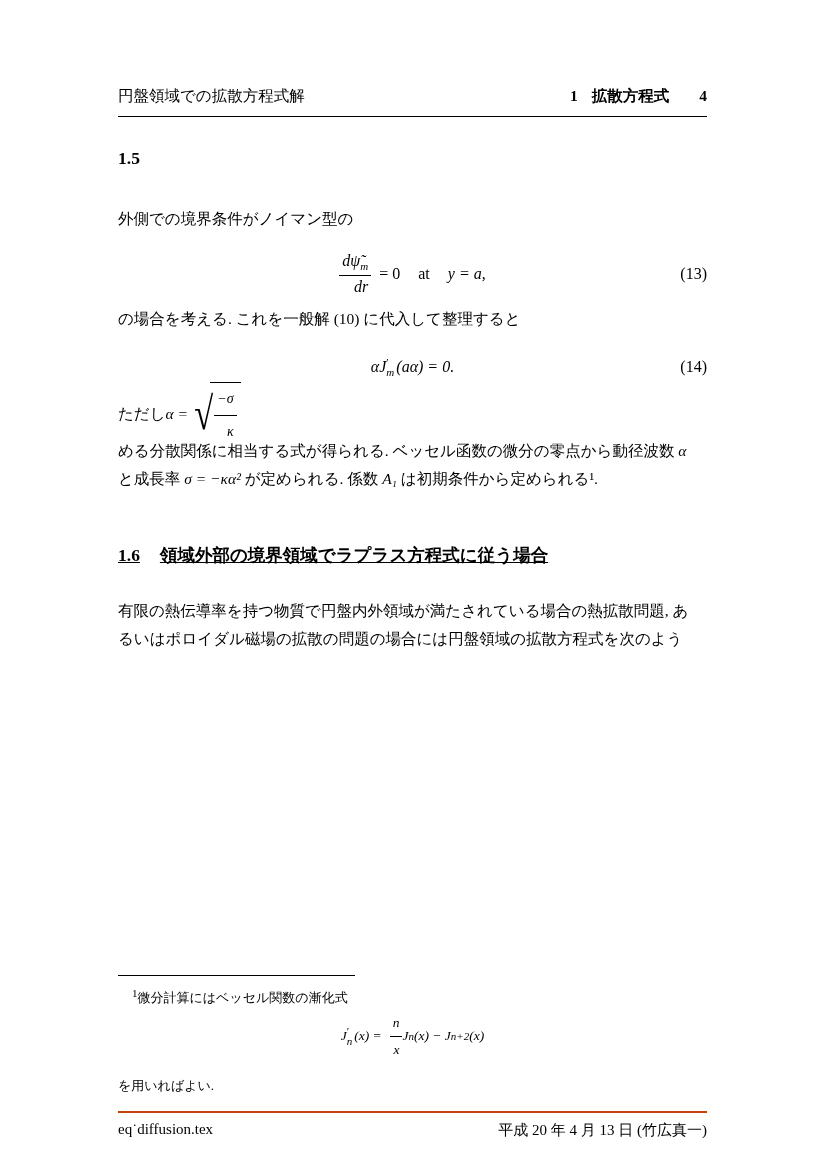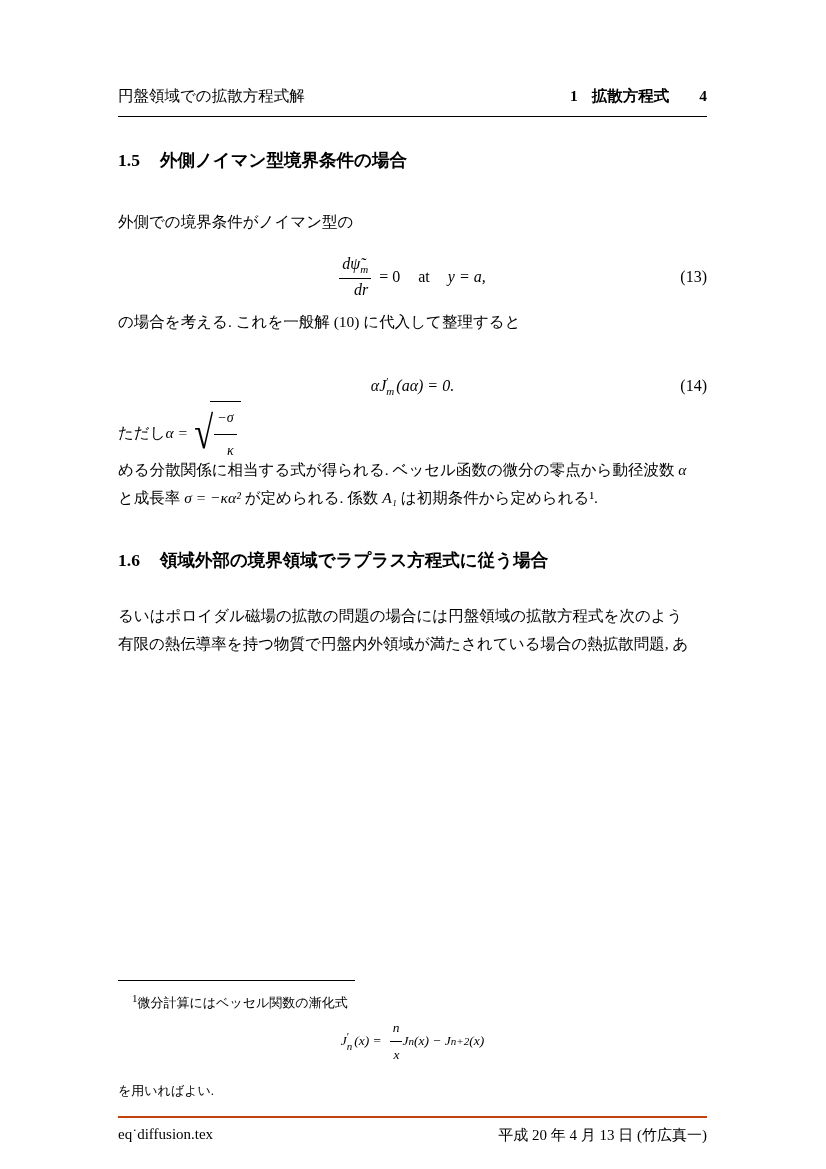--- a/index.html
+++ b/index.html
@@ -14,35 +14,35 @@
     margin-top:86px;display:flex;justify-content:space-between;align-items:baseline;
     border-bottom:1px solid #000;padding-bottom:9px;font-size:15.5px;
   }
   .header-right{display:flex;align-items:baseline;font-weight:bold;}
   .header-sec-no{margin-right:14px;}
   .header-page{margin-left:30px;}
   
   .sec-heading{display:flex;align-items:baseline;font-weight:bold;font-size:17.5px;}
   .sec-heading .sec-no{margin-right:20px;}
   .h15{margin-top:31px;}
-  .h16{margin-top:36px;}
+  .h16{margin-top:50px;text-decoration:underline;}
   
   .para{font-size:15.5px;line-height:28px;}
   .p1{margin-top:36px;}
   .p2{margin-top:4px;}
   .p3{margin-top:10px;}
   .p4{margin-top:30px;}
   .para-line{white-space:nowrap;}
   .tall-line{display:flex;align-items:center;height:46px;}
   .mi{font-style:italic;}
   
   .equation{position:relative;display:flex;justify-content:center;align-items:center;
     font-size:16px;}
   .eq13{margin-top:14px;height:54px;}
-  .eq14{margin-top:36px;height:28px;}
+  .eq14{margin-top:20px;height:28px;}
   .eqno{position:absolute;right:0;top:50%;transform:translateY(-50%);font-style:normal;}
   .frac{display:inline-block;text-align:right;vertical-align:middle;}
   .frac .fnum{display:block;padding:0 3px 2px;}
   .frac .fden{display:block;border-top:1px solid #000;padding:2px 3px 0;}
   sub{font-size:11px;}
   sup{font-size:11px;}
   .eq-gap{display:inline-block;width:18px;}
   .eq-sp{display:inline-block;width:8px;}
   .roman{font-style:normal;}
   .stack{display:inline-flex;flex-direction:column;align-items:flex-start;
@@ -74,21 +74,20 @@
     <span>円盤領域での拡散方程式解</span>
     <span class="header-right">
       <span class="header-sec-no">1</span>
       <span>拡散方程式</span>
       <span class="header-page">4</span>
     </span>
   </div>
 
   <div class="sec-heading h15">
     <span class="sec-no">1.5</span>
-    <span>外側ノイマン型境界条件の場合</span>
   </div>
 
   <div class="para p1 para-line">外側での境界条件がノイマン型の</div>
 
   <div class="equation eq13">
     <span class="frac">
       <span class="fnum"><span class="mi">dψ̃</span><sub class="mi">m</sub></span>
       <span class="fden mi">dr</span>
     </span>
     <span class="eq-sp"></span>
@@ -129,22 +128,22 @@
     <div class="para-line"><span>める分散関係に相当する式が得られる. ベッセル函数の微分の零点から動径波数 </span><span class="mi">α</span></div>
     <div class="para-line"><span>と成長率 </span><span class="mi">σ = −κα²</span><span> が定められる. 係数 </span><span class="mi">A₁</span><span> は初期条件から定められる¹.</span></div>
   </div>
 
   <div class="sec-heading h16">
     <span class="sec-no">1.6</span>
     <span>領域外部の境界領域でラプラス方程式に従う場合</span>
   </div>
 
   <div class="para p4">
+    <div class="para-line">有限の熱伝導率を持つ物質で円盤内外領域が満たされている場合の熱拡散問題, あ</div>
     <div class="para-line">るいはポロイダル磁場の拡散の問題の場合には円盤領域の拡散方程式を次のよう</div>
-    <div class="para-line">有限の熱伝導率を持つ物質で円盤内外領域が満たされている場合の熱拡散問題, あ</div>
   </div>
 
   <div class="footnote">
     <div class="footnote-rule"></div>
     <div class="footnote-text para-line">
       <sup>1</sup><span>微分計算にはベッセル関数の漸化式</span>
     </div>
     <div class="fn-equation">
       <span class="mi">J</span>
         <span class="stack">

